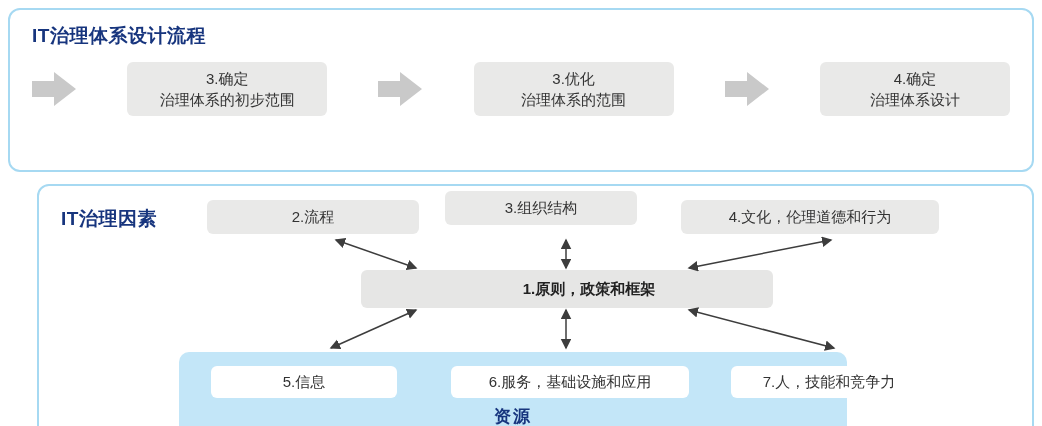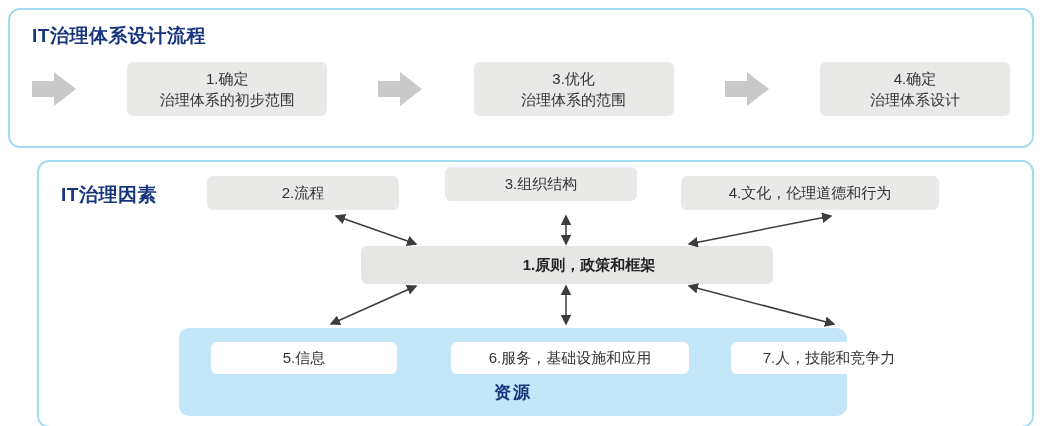--- a/index.html
+++ b/index.html
@@ -9,21 +9,21 @@
     font-family: "Liberation Sans", sans-serif;
     overflow: hidden;
   }
   .panel {
     position: relative;
     background: #ffffff;
     border: 2px solid #a6d9f2;
     border-radius: 12px;
     margin: 0 8px;
   }
-  .top-panel { margin-top: 8px; height: 140px; padding: 13px 22px 0 22px; }
+  .top-panel { margin-top: 8px; height: 164px; padding: 13px 22px 0 22px; }
   .bottom-panel { margin-top: 12px; height: 268px; margin-left: 37px; }
 
   .panel-title {
     color: #17357e;
     font-size: 19px;
     font-weight: bold;
     letter-spacing: 0.5px;
   }
   .steps-row {
     display: flex;
@@ -53,21 +53,21 @@
     position: absolute;
     background: #e9e9e8;
     border-radius: 6px;
     height: 34px;
     display: flex;
     align-items: center;
     justify-content: center;
     font-size: 15px;
     color: #333333;
   }
-  .factor-2 { left: 168px; top: 14px; width: 192px; }
+  .factor-2 { left: 168px; top: 14px; width: 212px; }
   .factor-3 { left: 406px; top: 5px; width: 192px; }
   .factor-4 { left: 642px; top: 14px; width: 258px; }
 
   .center-box {
     position: absolute;
     left: 322px; top: 84px;
     width: 412px; height: 38px;
     background: #e6e6e5;
     border-radius: 6px;
     display: flex;
@@ -125,21 +125,21 @@
   <section class="panel top-panel">
     <h2 class="panel-title">IT治理体系设计流程</h2>
     <div class="steps-row">
 
 
       <svg class="block-arrow" width="44" height="34" viewBox="0 0 44 34">
         <polygon points="0,9 22,9 22,0 44,17 22,34 22,25 0,25" fill="#c9c9c9"></polygon>
       </svg>
 
       <div class="step-box w2">
-        <span>1.确定</span>
+        <span>3.确定</span>
         <span>治理体系的初步范围</span>
       </div>
 
       <svg class="block-arrow" width="44" height="34" viewBox="0 0 44 34">
         <polygon points="0,9 22,9 22,0 44,17 22,34 22,25 0,25" fill="#c9c9c9"></polygon>
       </svg>
 
       <div class="step-box w3">
         <span>3.优化</span>
         <span>治理体系的范围</span>

